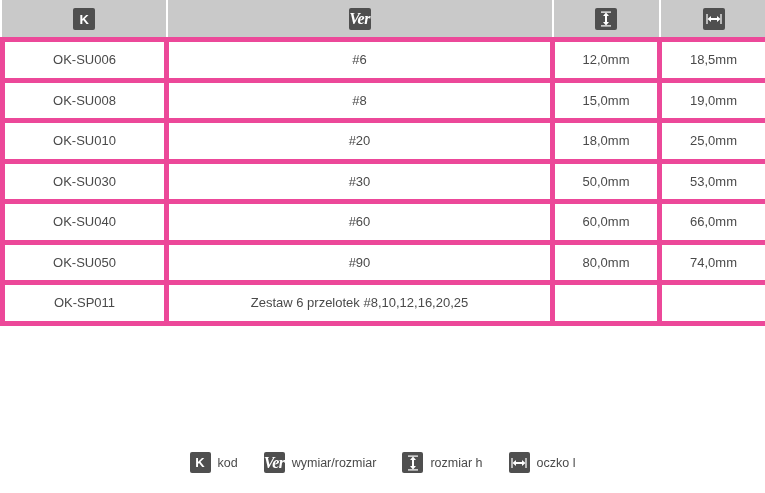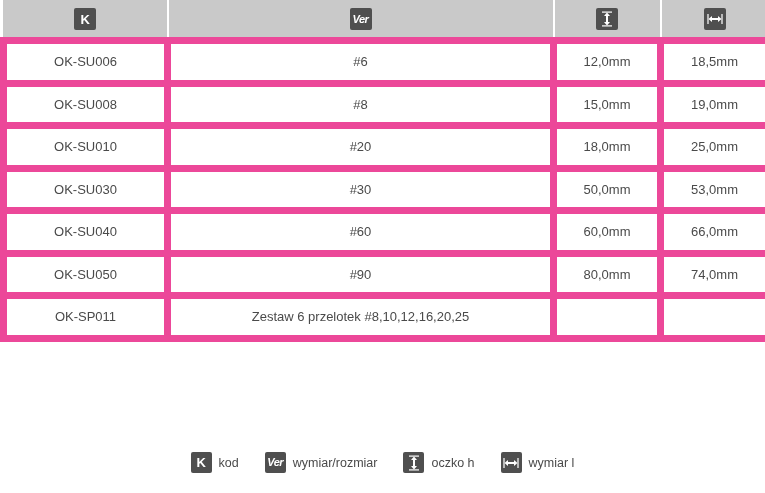--- a/index.html
+++ b/index.html
@@ -19,21 +19,21 @@
     width: 765px;
     height: 493px;
     box-sizing: border-box;
   }
   table.spec {
     border-collapse: collapse;
     width: 765px;
     table-layout: fixed;
   }
   table.spec th, table.spec td {
-    border: 7px solid #ec4899;
+    border: 5px solid #ec4899;
     padding: 0;
     text-align: center;
     vertical-align: middle;
     font-size: 13px;
     color: #4a4a4a;
     font-weight: normal;
   }
   table.spec thead th {
     background: #c9c9c9;
     height: 36px;
@@ -60,23 +60,23 @@
     width: 22px;
     height: 22px;
     background: #4f4f4f;
     color: #ffffff;
     border-radius: 2px;
     font-size: 13px;
     font-weight: bold;
     line-height: 1;
   }
   .badge.ver {
-    font-size: 11px;
+    font-size: 16px;
     font-style: italic;
-    font-family: Liberation Sans, sans-serif;
+    font-family: Liberation Serif, serif;
     letter-spacing: -0.5px;
   }
   .badge svg { display: block; }
 
   .cell-text { display: block; line-height: 35px; }
 
   
   .legend {
     position: absolute;
     left: 0;
@@ -251,27 +251,27 @@
       <span>wymiar/rozmiar</span>
     </div>
     <div class="legend-item">
       <span class="badge">
         <svg width="14" height="16" viewBox="0 0 14 16" aria-hidden="true">
           <path d="M7 1.5 L10 5 H8 V11 H10 L7 14.5 L4 11 H6 V5 H4 Z" fill="#ffffff"></path>
           <rect x="2" y="0.5" width="10" height="1.2" fill="#ffffff"></rect>
           <rect x="2" y="14.3" width="10" height="1.2" fill="#ffffff"></rect>
         </svg>
       </span>
-      <span>oczko h</span>
+      <span>rozmiar h</span>
     </div>
     <div class="legend-item">
       <span class="badge">
         <svg width="16" height="14" viewBox="0 0 16 14" aria-hidden="true">
           <path d="M1.5 7 L5 4 V6 H11 V4 L14.5 7 L11 10 V8 H5 V10 Z" fill="#ffffff"></path>
           <rect x="0.4" y="2" width="1.2" height="10" fill="#ffffff"></rect>
           <rect x="14.4" y="2" width="1.2" height="10" fill="#ffffff"></rect>
         </svg>
       </span>
-      <span>wymiar l</span>
+      <span>oczko l</span>
     </div>
   </div>
 
 </div>
 
 </body></html>

